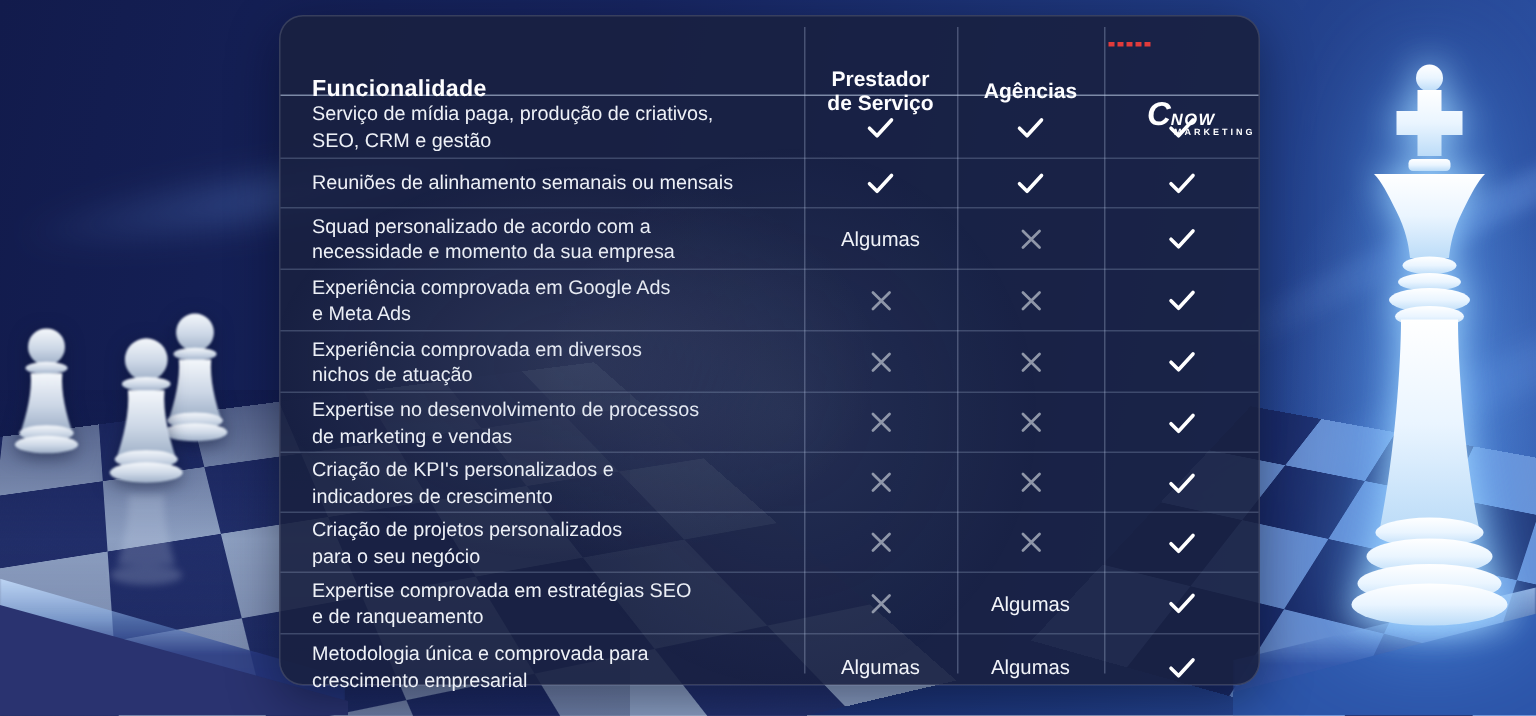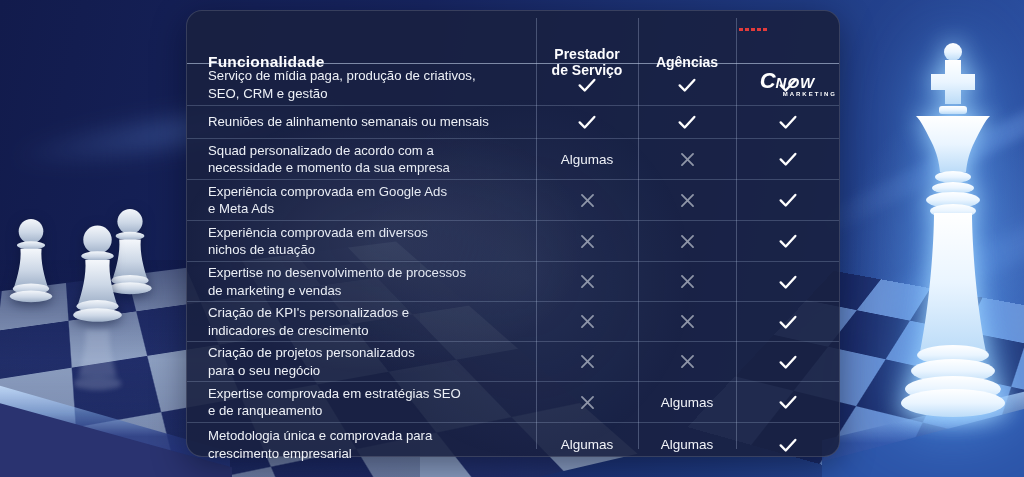--- a/index.html
+++ b/index.html
@@ -65,21 +65,21 @@
   #rows .row:first-child{border-top:1px solid rgba(210,224,248,.55);}
   .cell.label{padding-left:21px;font-size:13.2px;color:#eef1f7;line-height:1.3;white-space:pre-line;}
   .cell.val{display:flex;justify-content:center;align-items:center;}
   .algumas{font-size:13.5px;color:#f2f4f9;}
   
   .logo{display:flex;flex-direction:column;align-items:center;transform:translateY(1px);}
   .logo .dashes{display:flex;gap:2px;align-self:flex-start;margin-left:3px;margin-bottom:1px;}
   .logo .dash{width:4px;height:2.5px;background:var(--accent,#e23b3b);}
   .logo .main{display:flex;align-items:baseline;color:#fff;font-style:italic;font-weight:bold;}
   .logo .c{font-size:22px;line-height:.9;}
-  .logo .now{font-size:15px;letter-spacing:1px;line-height:.9;margin-top:44px;}
+  .logo .now{font-size:11px;letter-spacing:1px;line-height:.9;margin-top:44px;}
   .logo .sub{font-size:6px;letter-spacing:2px;color:#fff;align-self:flex-end;margin-top:1px;margin-right:2px;}
 </style>
 </head>
 <body>
 
 <div class="layer streak-tl"></div>
 <div class="layer glow-right"></div>
 <div class="layer streak-r1"></div>
 <div class="layer streak-r2"></div>
 <div class="layer board-left"></div>

